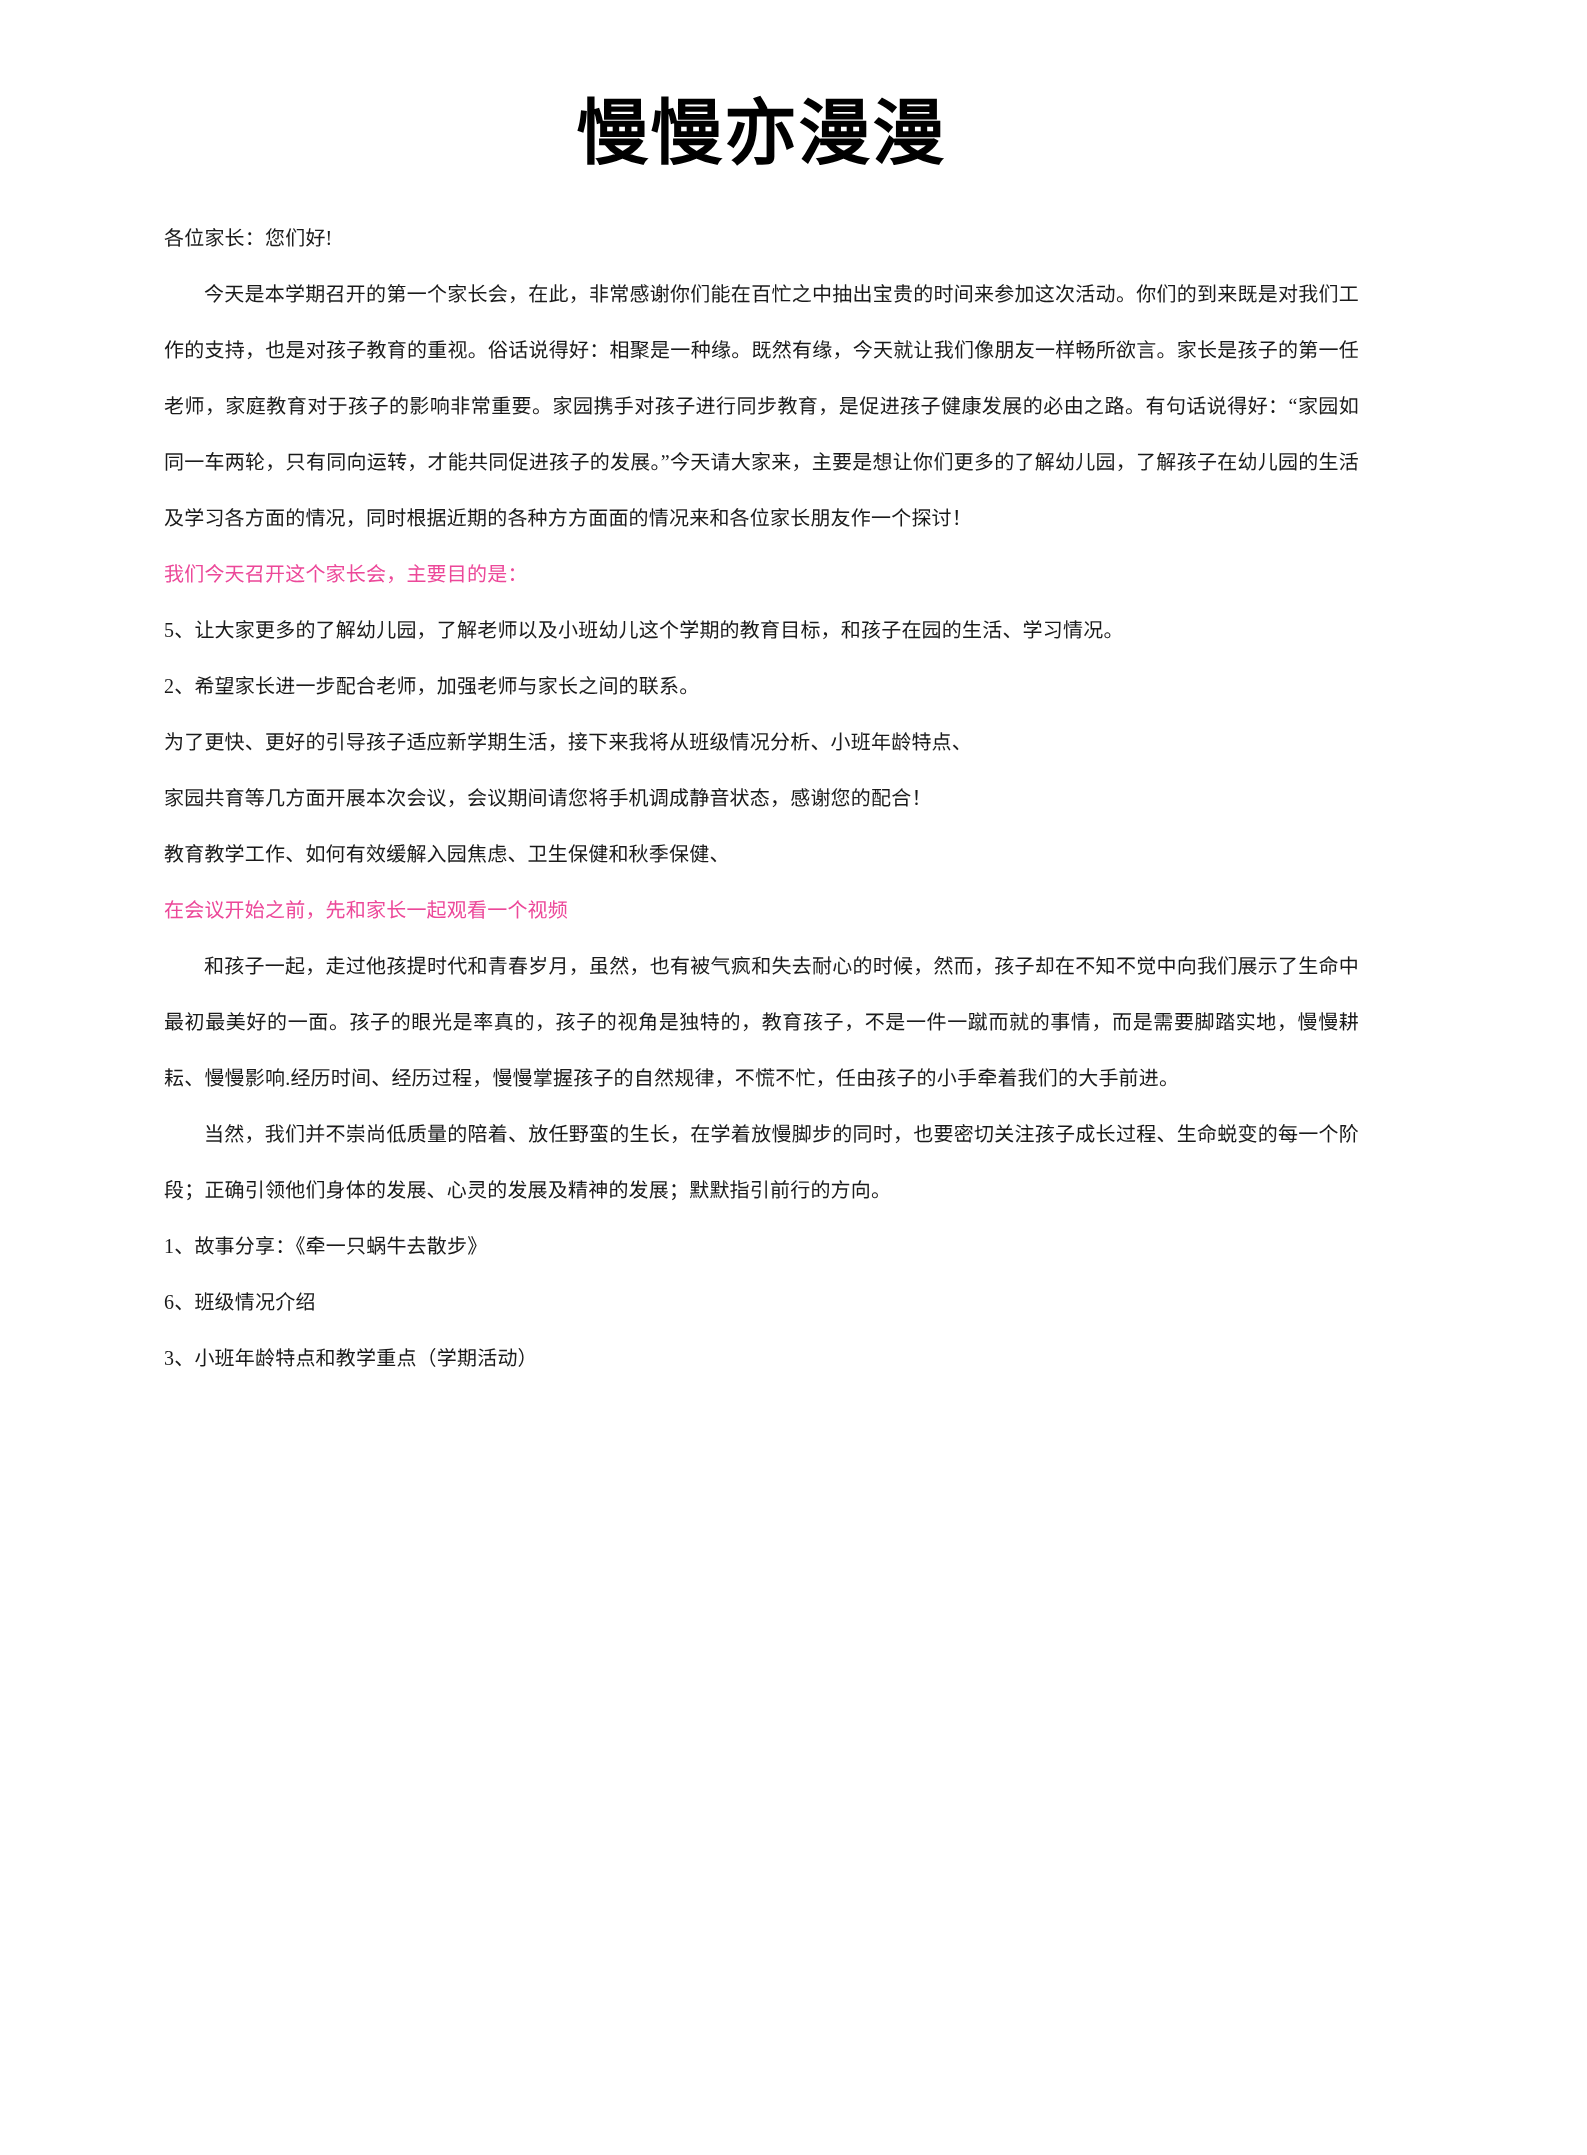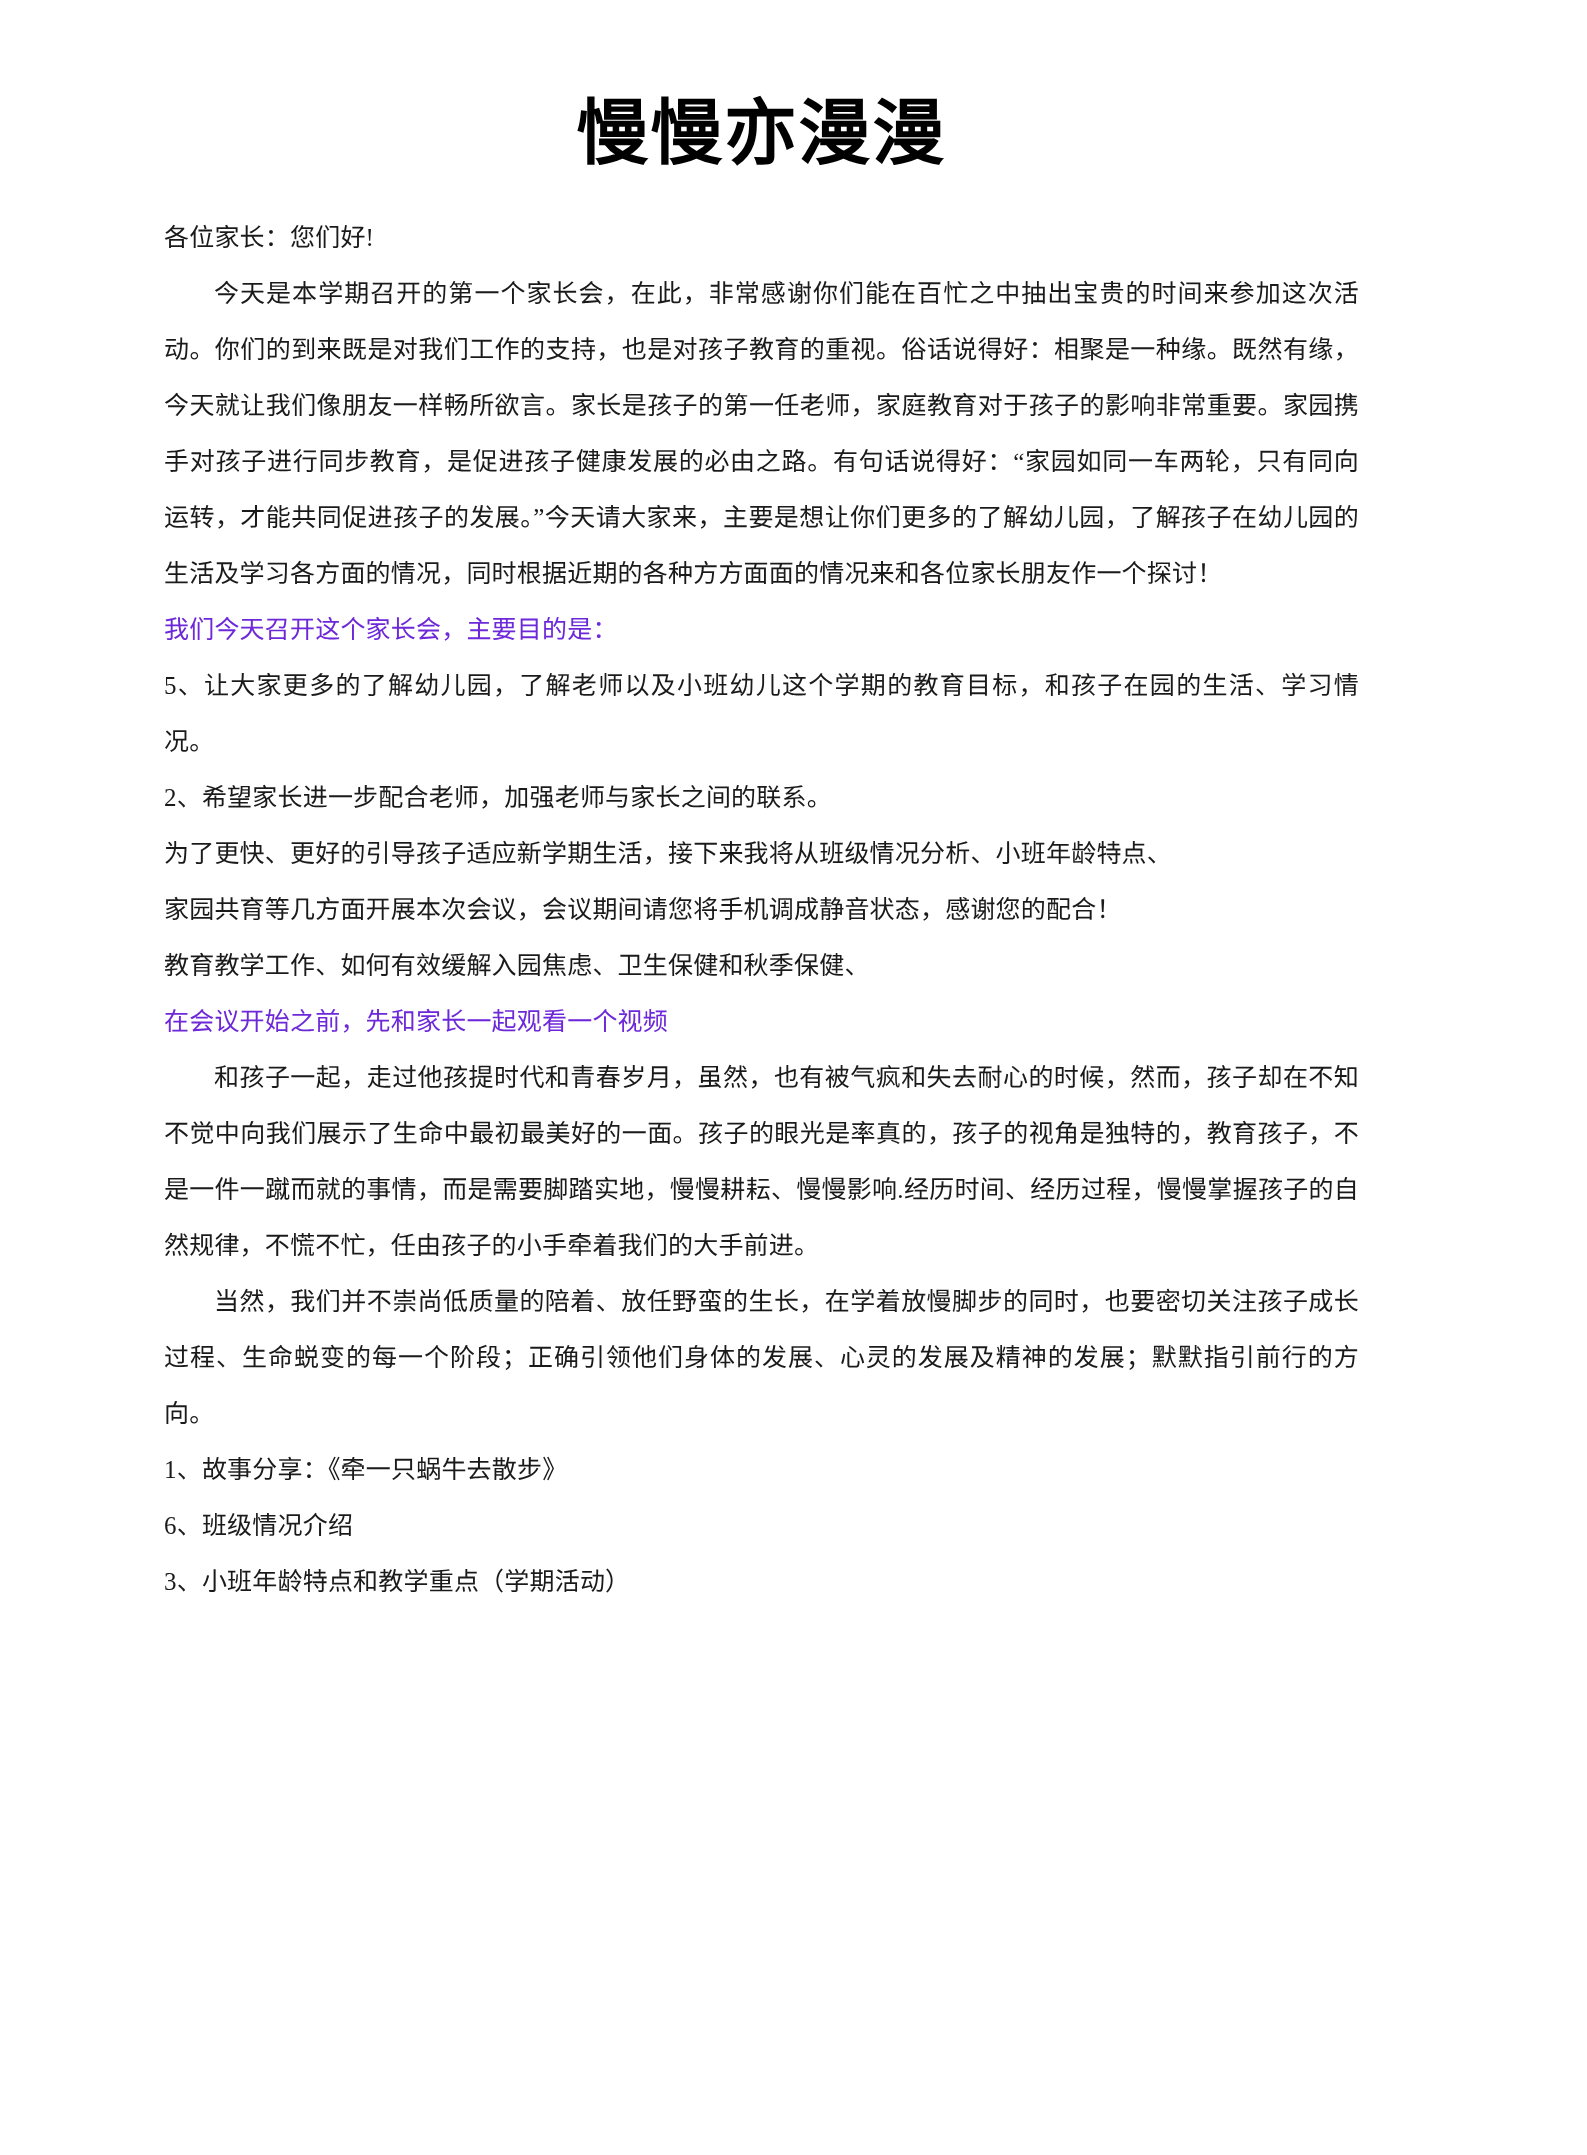--- a/index.html
+++ b/index.html
@@ -37,32 +37,32 @@
     padding-bottom: 0;
     letter-spacing: 2px;
     color: #000000;
     font-family: "Liberation Serif", "DejaVu Serif", serif;
   }
   .body-block {
     margin-top: 40px;
   }
   p.para {
     margin: 0;
-    font-size: 25px;
+    font-size: 20px;
     line-height: 56px;
     text-align: justify;
     text-justify: inter-ideograph;
     color: #1a1a1a;
     letter-spacing: 0.2px;
   }
   p.para.indent {
     text-indent: 2em;
   }
   p.para.red {
-    color: #6d28d9;
+    color: #ec4899;
   }
 </style>
 </head>
 <body>
 
 <div class="page">
   <div class="content">
 
     <h1 class="doc-title">慢慢亦漫漫</h1>
 

